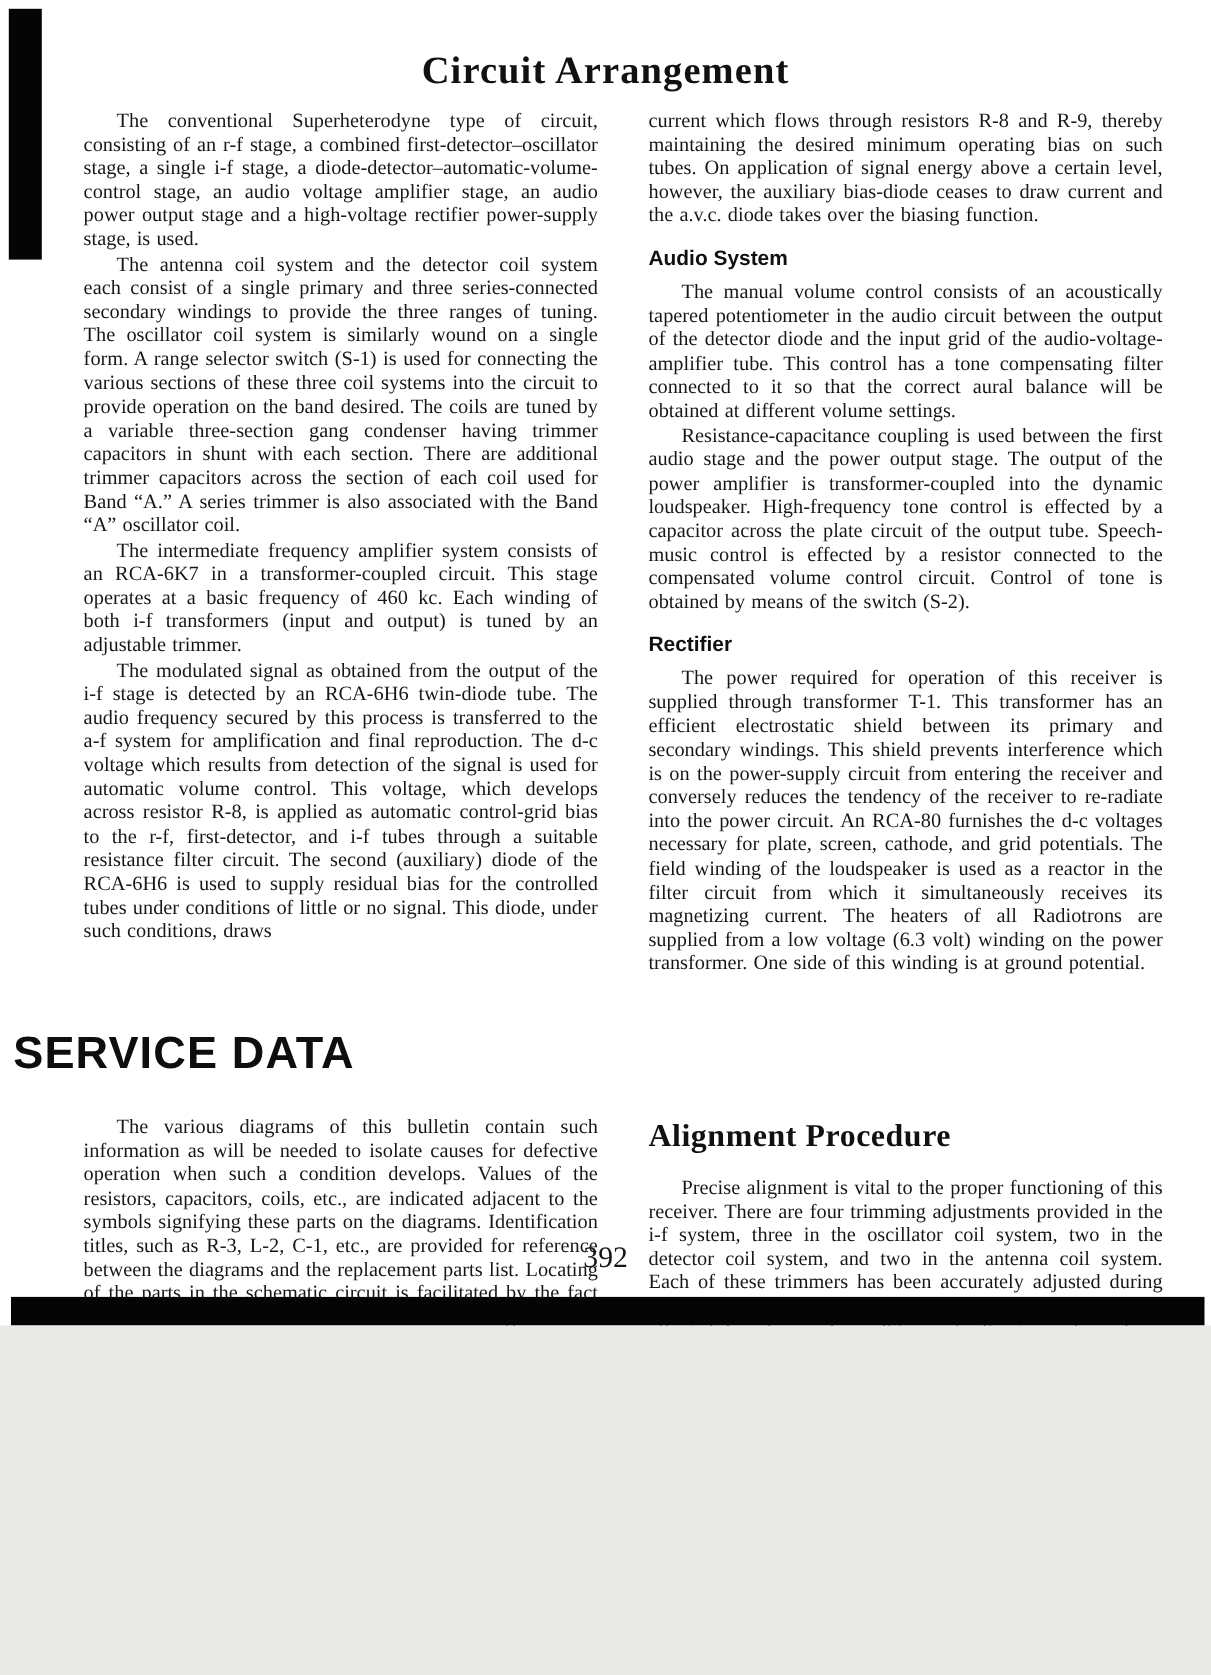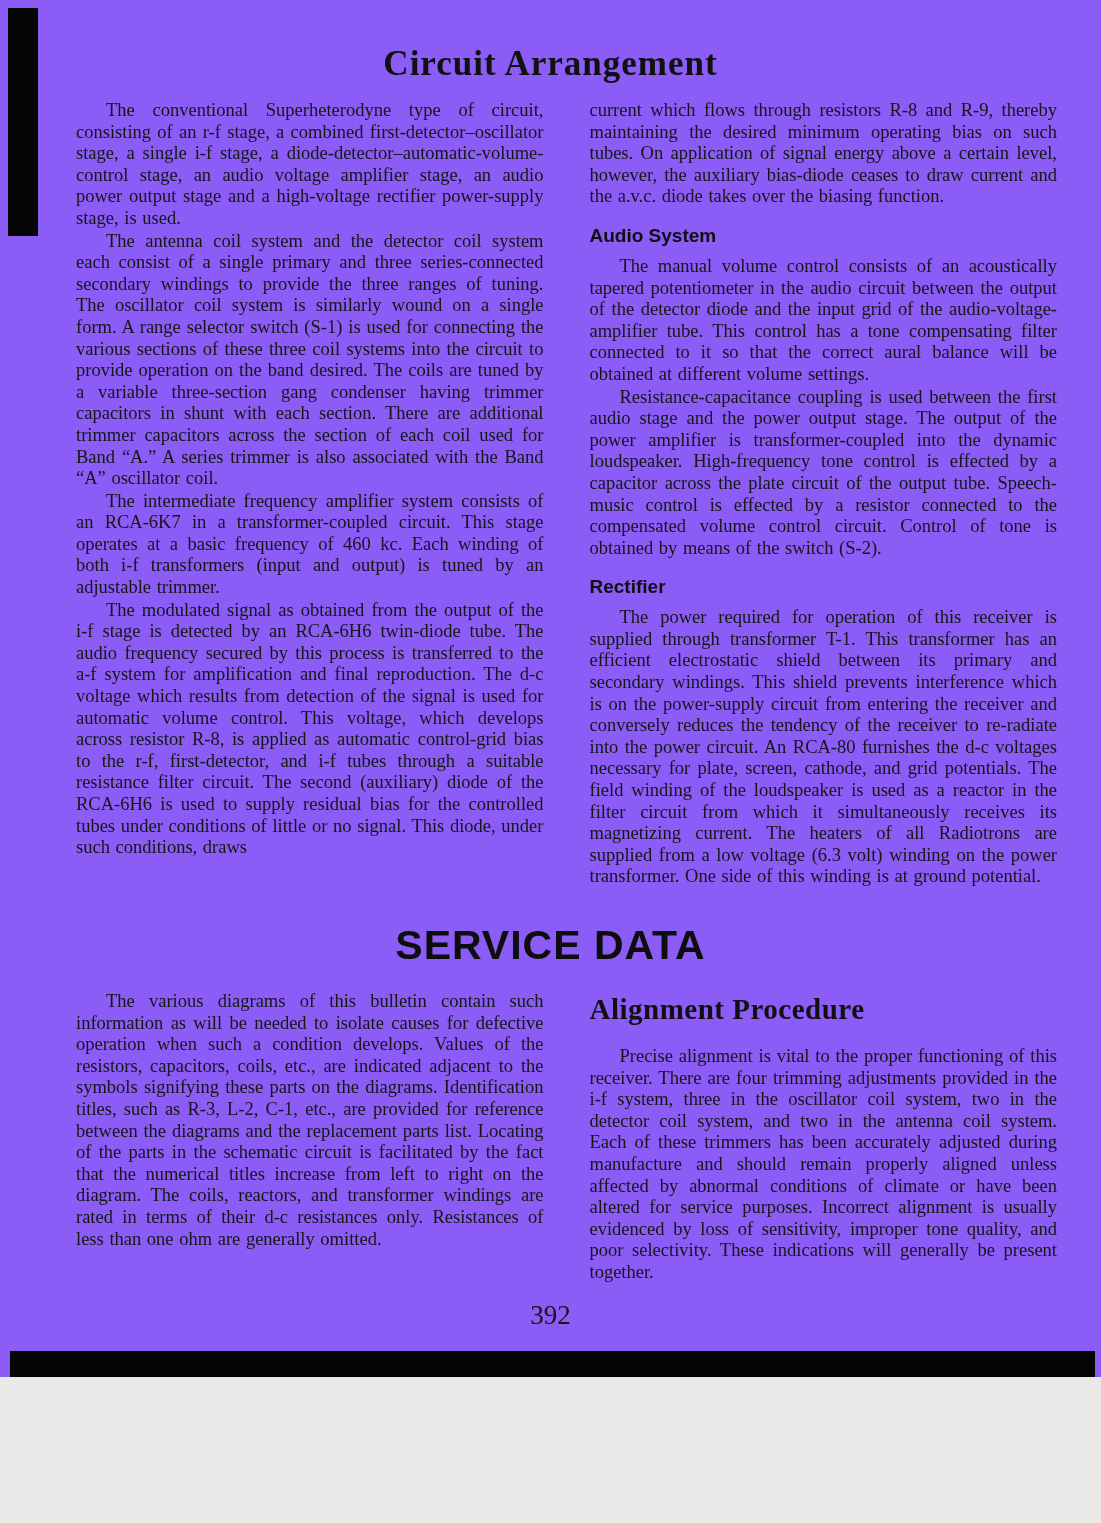--- a/index.html
+++ b/index.html
@@ -6,22 +6,22 @@
   html, body { margin: 0; padding: 0; }
   body {
     width: 1101px;
     height: 1523px;
     background: #e9e9e7;
     font-family: "Liberation Serif", serif;
   }
   .page {
     position: relative;
     width: 1101px;
-    height: 1377px;
-    background: #8b5cf6;
+    height: 1205px;
+    background: #ffffff;
     color: #161616;
     overflow: hidden;
   }
   .artifact { position: absolute; background: #050505; }
   .artifact-top-left { left: 8px; top: 8px; width: 30px; height: 228px; }
   .artifact-bottom { left: 10px; bottom: 0px; width: 1085px; height: 26px; }
 
   .main-title {
     margin: 0;
     padding: 44px 0 16px 0;
@@ -54,23 +54,23 @@
   .sub-heading {
     margin: 17px 0 9px 0;
     font-family: "Liberation Sans", sans-serif;
     font-size: 19px;
     font-weight: 700;
     color: #101010;
   }
   .col > .sub-heading:first-child { margin-top: 0; }
 
   .service-title {
-    margin: 0;
+    margin: 12px;
     padding: 34px 0 22px 0;
-    text-align: center;
+    text-align: left;
     font-family: "Liberation Sans", sans-serif;
     font-size: 41px;
     font-weight: 700;
     letter-spacing: 1px;
     color: #0e0e0e;
     transform-origin: center;
   }
   .align-title {
     margin: 2px 0 20px 0;
     font-family: "Liberation Serif", serif;

